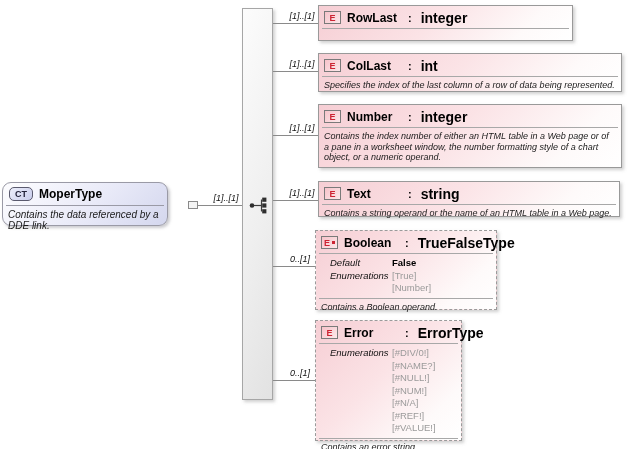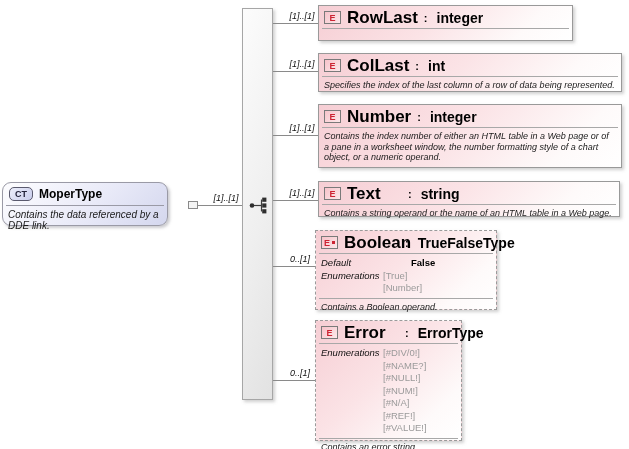--- a/index.html
+++ b/index.html
@@ -40,32 +40,32 @@
   .ebox { position:absolute;
     background:linear-gradient(135deg,#f6ced4 0%, #fbe3e6 45%, #fefafa 80%, #ffffff 100%);
     border:1px solid #999999; box-shadow:2px 2px 3px rgba(120,120,120,0.35); }
   .ebox.dashed { border:1px dashed #9a9a9a; }
   .title-row { display:flex; align-items:center; gap:6px; padding:4px 5px 3px 5px; height:22px; }
   .e-badge { display:inline-flex; align-items:center; justify-content:center; gap:2px;
     min-width:17px; height:13px; padding:0 2px; border:1px solid #7a7a7a;
     background:linear-gradient(135deg,#f7c3ca,#fce8ea);
     font-size:9px; font-weight:bold; color:#cc2433; }
   .default-dash { width:7px; height:3px; background:#cc2433; }
-  .el-name { font-size:17px; font-weight:bold; color:#000; min-width:55px; white-space:nowrap; }
+  .el-name { font-size:12px; font-weight:bold; color:#000; min-width:55px; white-space:nowrap; }
   .el-colon { font-size:11px; font-weight:bold; color:#000; margin-right:3px; }
   .el-type { font-size:14px; font-weight:bold; color:#000; white-space:nowrap; }
   .divider { height:1px; background:#a8a8a8; margin:0 3px; }
   .desc { font-size:9px; font-style:italic; color:#1a1a1a; padding:3px 5px; line-height:10.5px; }
 
   
-  .props { display:flex; padding:3px 5px 4px 5px; font-size:9.5px; }
+  .props { display:flex; padding:3px 5px 4px 14px; font-size:9.5px; }
   .props .labels { width:62px; flex:none; display:flex; flex-direction:column; gap:1px; }
   .prop-label { font-style:italic; color:#111; line-height:11.5px; }
   .props .values { display:flex; flex-direction:column; gap:1px; }
-  .prop-default { font-weight:bold; color:#000; line-height:11.5px;margin-left:28px; }
+  .prop-default { font-weight:bold; color:#000; line-height:11.5px; }
   .enum-val { color:#9a9a9a; line-height:11.5px; }
 </style>
 </head>
 <body>
 
 <div id="canvas">
 
   <div class="root-box">
     <div class="root-title-row">
       <span class="ct-badge">CT</span>

